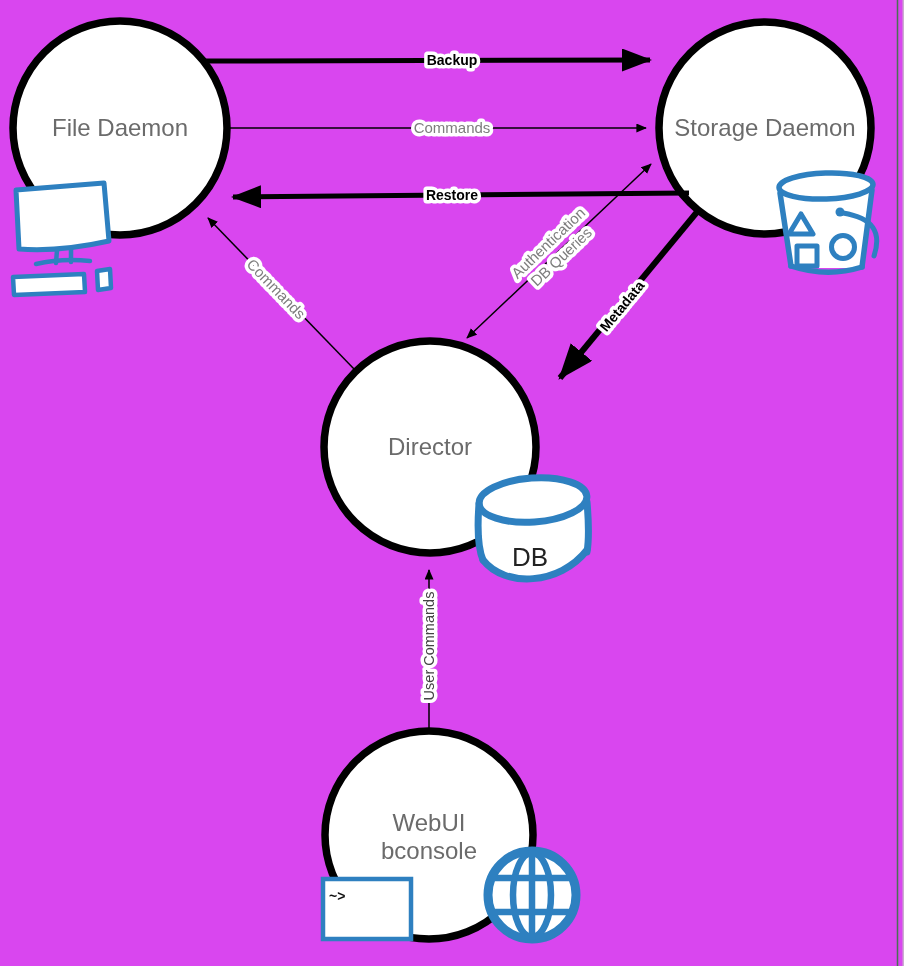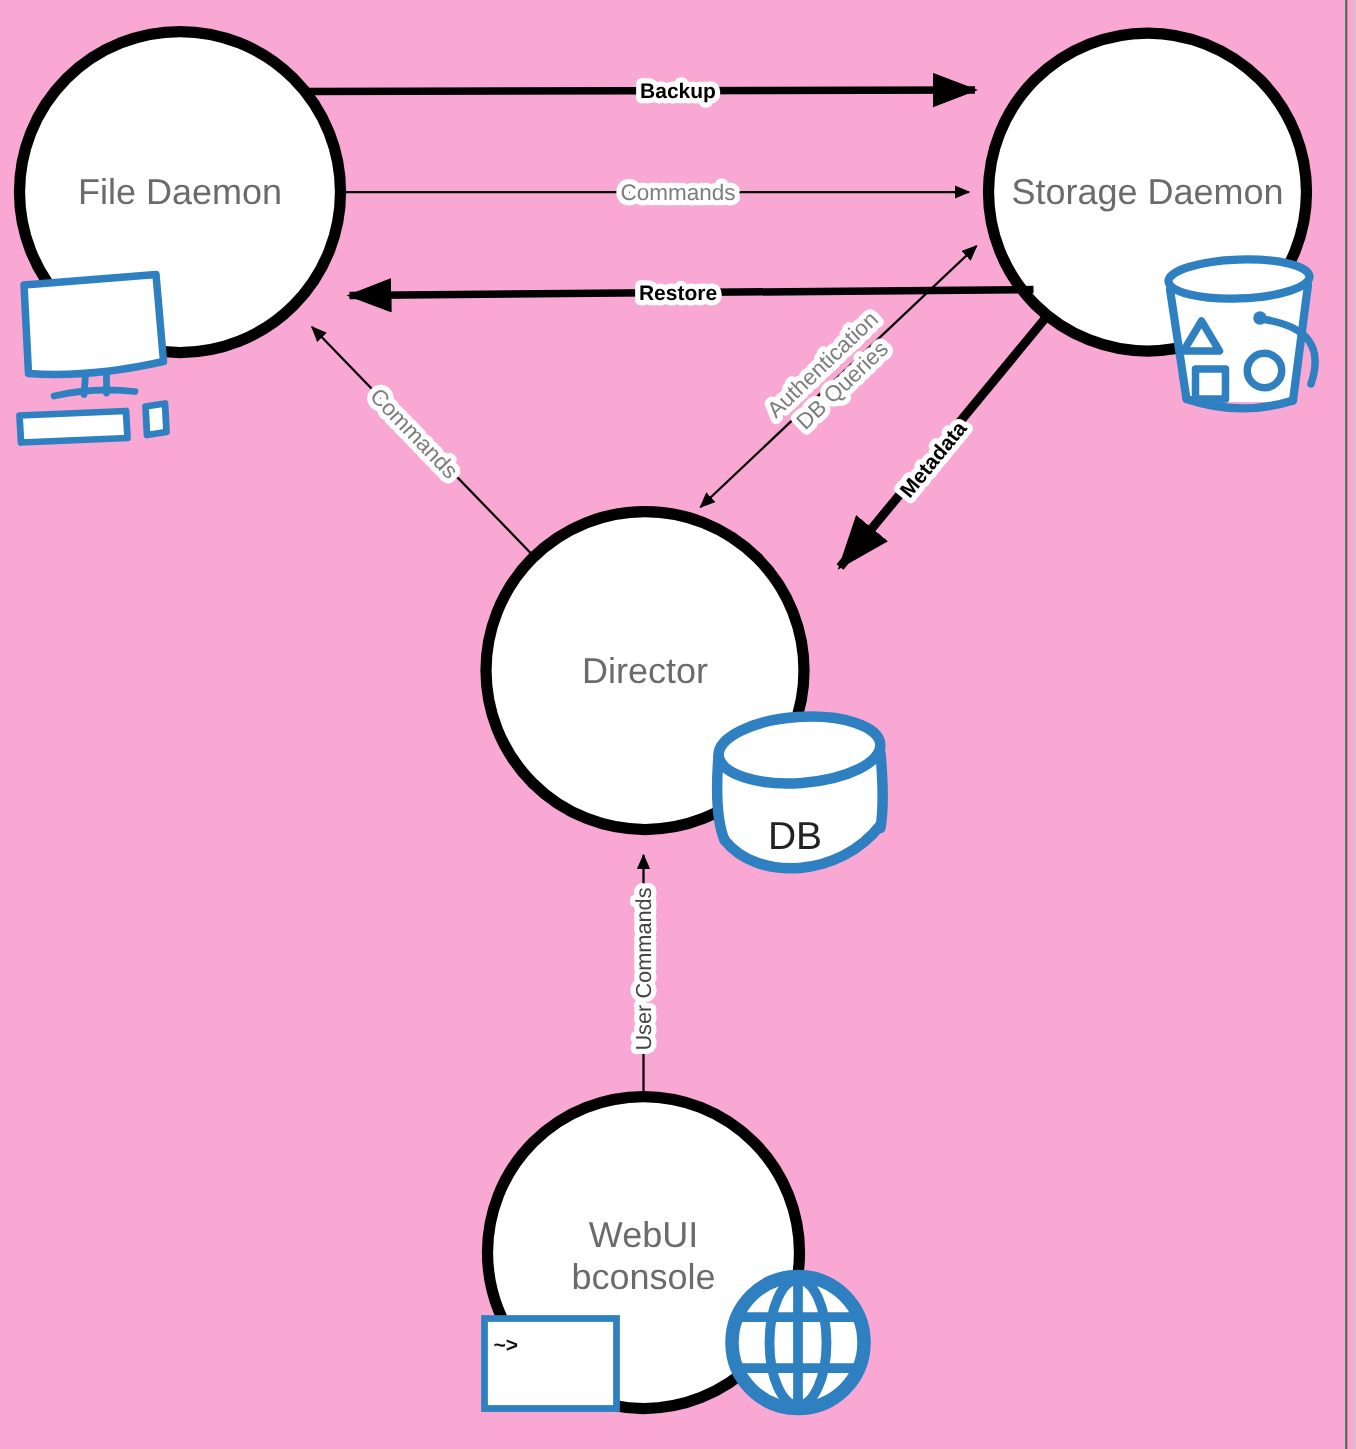--- a/index.html
+++ b/index.html
@@ -1,16 +1,16 @@
 <!DOCTYPE html>
 <html><head>
 <meta charset="utf-8">
 <style>
   html,body{margin:0;padding:0;background:#ffffff;}
-  #stage{position:relative;width:904px;height:966px;background:#f9a8d4;overflow:hidden;}
+  #stage{position:relative;width:904px;height:966px;background:#d946ef;overflow:hidden;}
   svg{position:absolute;left:0;top:0;}
   text{font-family:"Liberation Sans", sans-serif;}
   .node-label{font-size:24px;fill:#6B6B6B;text-anchor:middle;}
   .edge-bold{font-size:14px;font-weight:bold;fill:#000000;text-anchor:middle;}
   .edge-gray{font-size:15px;fill:#7D7D7D;text-anchor:middle;}
   .edge-dark{font-size:14.5px;fill:#444444;text-anchor:middle;}
   .halo{paint-order:stroke;stroke:#ffffff;stroke-width:7px;stroke-linejoin:round;}
   .db-label{font-size:26px;fill:#222222;text-anchor:middle;}
   .prompt{font-size:14px;font-weight:700;fill:#111111;}
   .node-circle{fill:#ffffff;stroke:#000000;stroke-width:7.5px;}

